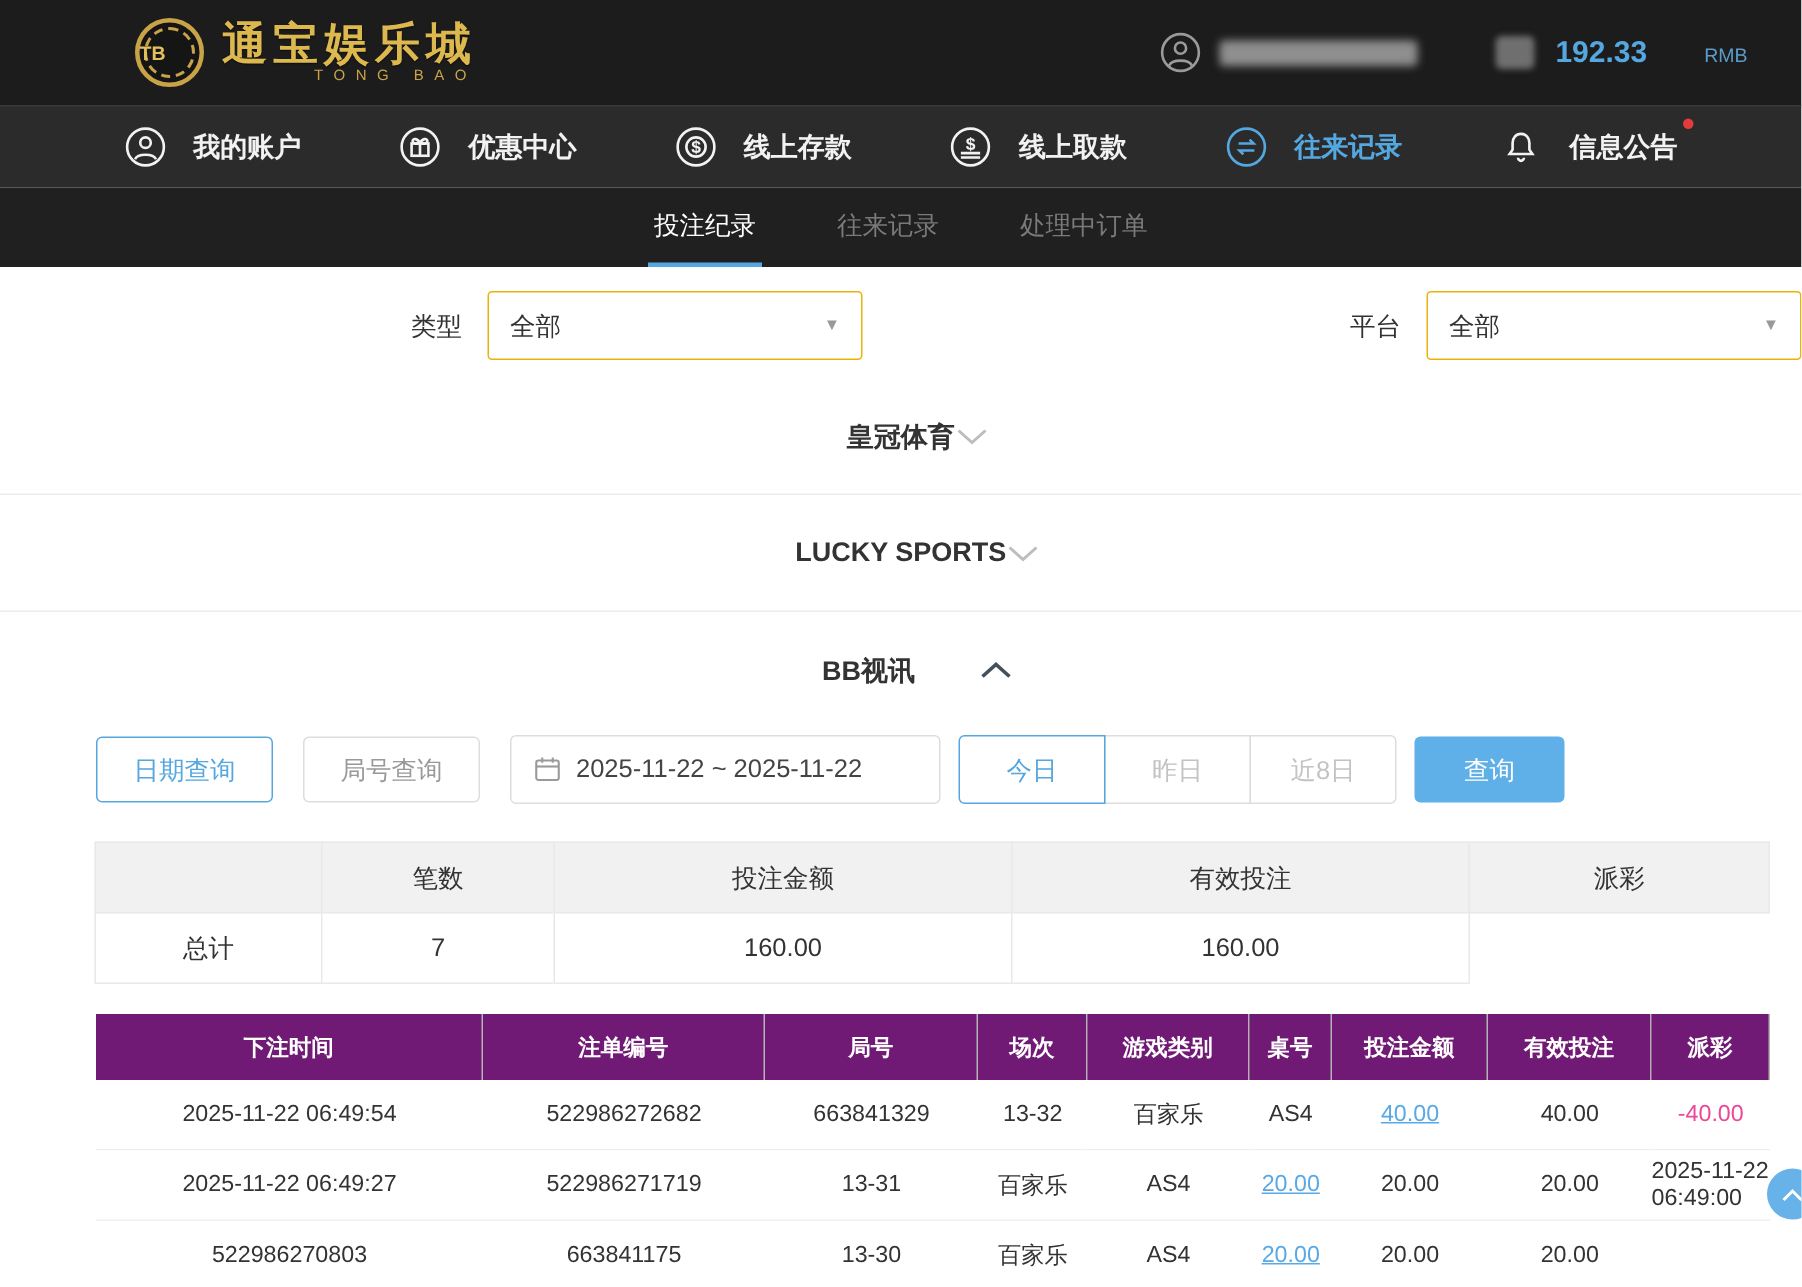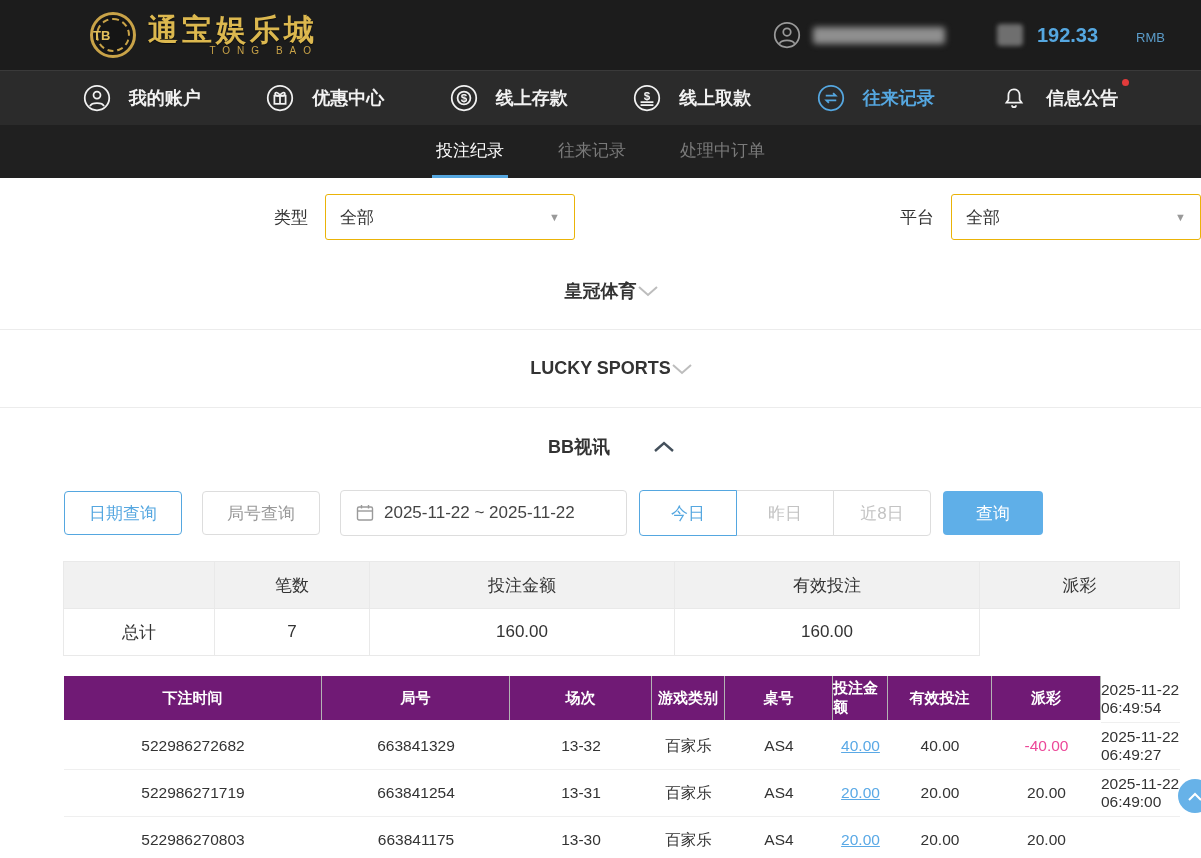--- a/index.html
+++ b/index.html
@@ -266,20 +266,21 @@
     <div class="sum-cell sum-head">派彩</div>
 
     <div class="sum-cell sum-body">总计</div>
     <div class="sum-cell sum-body">7</div>
     <div class="sum-cell sum-body">160.00</div>
     <div class="sum-cell sum-body">160.00</div>
   </div>
 
   <div class="detail-table">
     <div class="dt-head">下注时间</div>
+    <div class="dt-head">注单编号</div>
     <div class="dt-head">局号</div>
     <div class="dt-head">场次</div>
     <div class="dt-head">游戏类别</div>
     <div class="dt-head">桌号</div>
     <div class="dt-head">投注金额</div>
     <div class="dt-head">有效投注</div>
     <div class="dt-head">派彩</div>
 
     <div class="dt-cell">2025-11-22 06:49:54</div>
     <div class="dt-cell">522986272682</div>
@@ -288,21 +289,20 @@
     <div class="dt-cell">百家乐</div>
     <div class="dt-cell">AS4</div>
     <div class="dt-cell">
         <span class="link-blue">40.00</span>
       </div>
     <div class="dt-cell">40.00</div>
     <div class="dt-cell neg">-40.00</div>
 
     <div class="dt-cell">2025-11-22 06:49:27</div>
     <div class="dt-cell">522986271719</div>
-    <div class="dt-cell">663841254</div>
     <div class="dt-cell">13-31</div>
     <div class="dt-cell">百家乐</div>
     <div class="dt-cell">AS4</div>
     <div class="dt-cell">
         <span class="link-blue">20.00</span>
       </div>
     <div class="dt-cell">20.00</div>
     <div class="dt-cell">20.00</div>
 
     <div class="dt-cell">2025-11-22 06:49:00</div>

